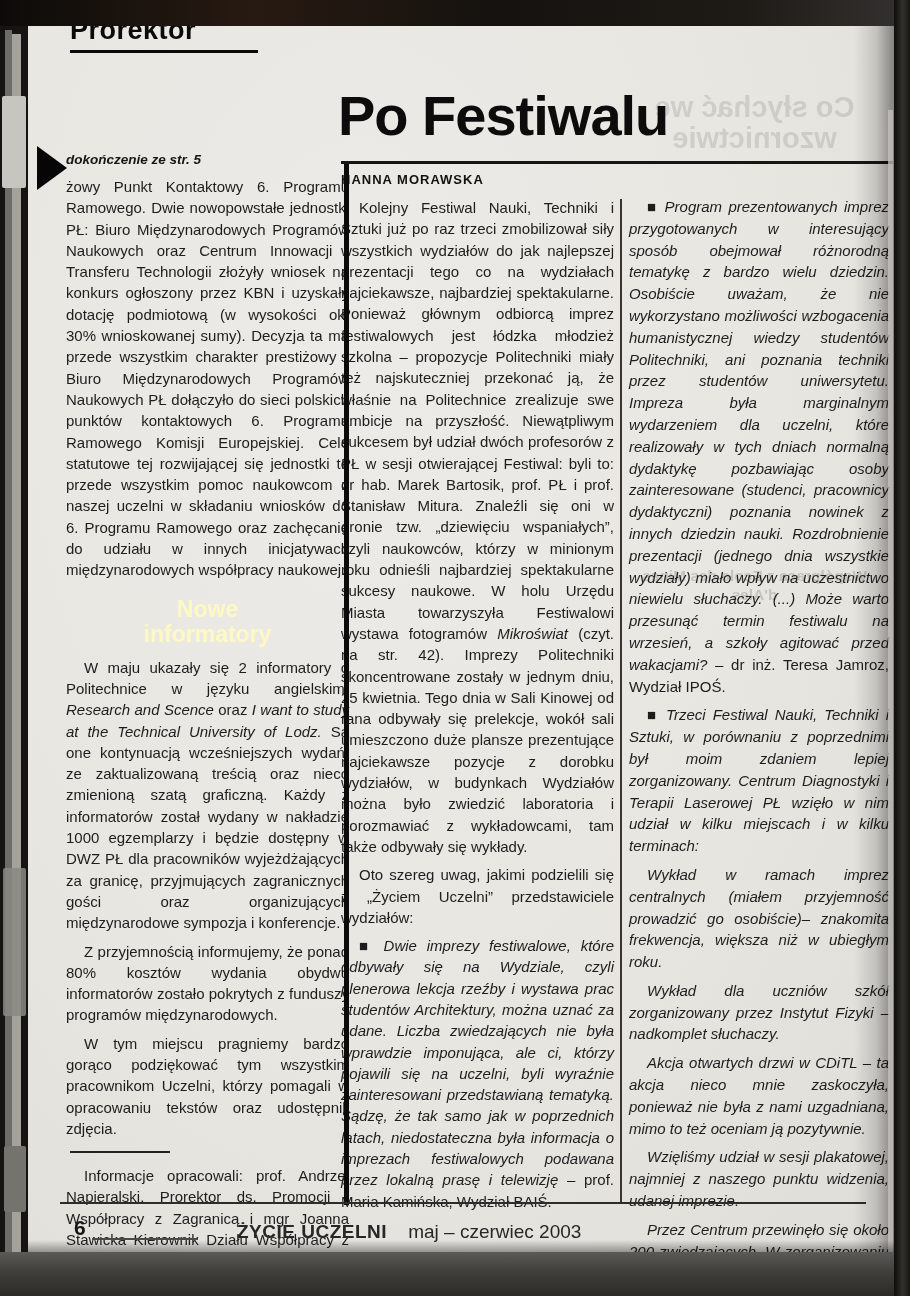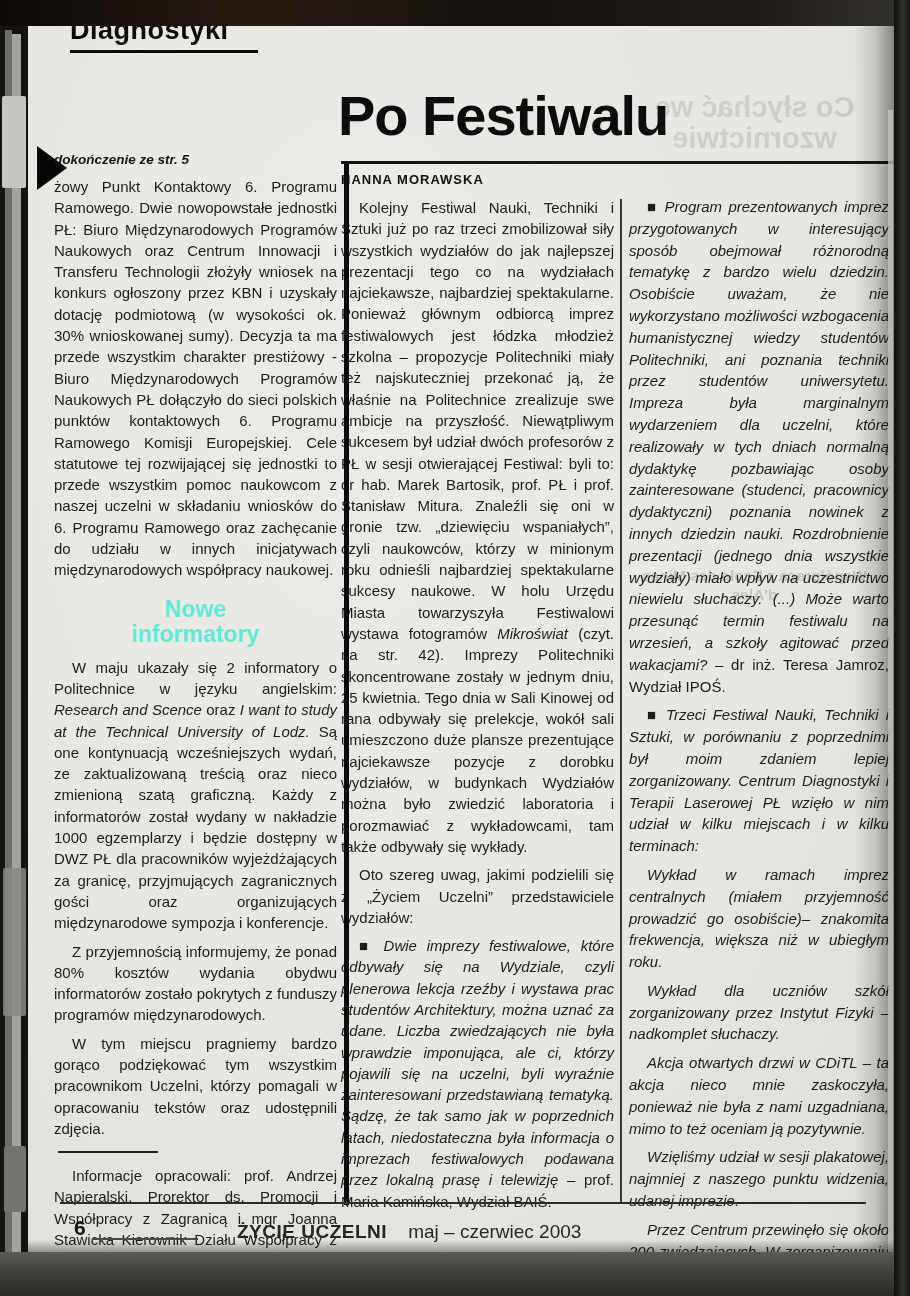--- a/index.html
+++ b/index.html
@@ -34,29 +34,29 @@
   .cont-triangle{position:absolute;left:37px;top:146px;width:0;height:0;
     border-top:22px solid transparent;border-bottom:22px solid transparent;border-left:30px solid #060606;}
   
   .kicker{position:absolute;left:341px;top:68px;width:470px;font-size:15px;color:#101010;}
   .headline{position:absolute;left:338px;top:86px;margin:0;font-size:56px;line-height:60px;
     font-weight:bold;letter-spacing:-1px;color:#0c0c0c;}
   .title-rule{position:absolute;left:341px;top:161px;width:552px;height:3px;background:#151515;}
   .byline{position:absolute;left:341px;top:172px;font-size:13px;font-weight:bold;letter-spacing:1px;color:#111;}
   
   .col{position:absolute;color:#1d1d1d;}
-  #col-left{left:54px;top:152px;width:283px;}
+  #col-left{left:66px;top:152px;width:283px;}
   #col-mid{left:341px;top:197px;width:273px;}
   #col-right{left:629px;top:196px;width:260px;}
   .body-para{margin:0 0 7px 0;font-size:15px;line-height:21.3px;text-align:justify;text-indent:18px;}
   #col-right .body-para{line-height:21.8px;}
   .no-indent{text-indent:0;}
   .cont-note{font-size:13.5px;font-style:italic;font-weight:bold;margin:0 0 9px 0;color:#161616;}
   .subhead{width:170px;margin:16px auto 10px auto;text-align:center;font-size:23px;line-height:25px;
-    font-weight:bold;color:#5eead4;}
+    font-weight:bold;color:#fef9c3;}
   .short-rule{width:100px;height:0;border-top:2px solid #222;margin:12px 0 12px 4px;}
   .s-n{font-style:normal;}
   .s-i{font-style:italic;}
   
   .vrule1{position:absolute;left:344px;top:164px;width:5px;height:1041px;background:#0b0b0b;}
   .vrule2{position:absolute;left:620px;top:199px;width:2px;height:1004px;background:#3a3530;}
   .bottom-rule{position:absolute;left:60px;top:1202px;width:806px;height:2px;background:#2c2c2a;}
   
   .pageno{position:absolute;left:74px;top:1216px;font-size:21px;font-weight:bold;color:#161616;}
   .pageno-line{position:absolute;left:92px;top:1238px;width:106px;height:2px;background:#4a4a48;}
@@ -71,21 +71,21 @@
 <body>
 
 <div id="screen">
 
   <div class="paper"></div>
 
   <div class="ghost ghost1">Co słychać we wzornictwie</div>
   <div class="ghost ghost2">Współpraca z Ecole des Mines d'Ales</div>
 
   <div class="section-header">
-    <span>Diagnostyki</span>
+    <span>Prorektor</span>
   </div>
   <div class="header-underline"></div>
 
   <div class="cont-triangle"></div>
 
   <h1 class="headline">Po Festiwalu</h1>
   <div class="title-rule"></div>
   <div class="byline">HANNA MORAWSKA</div>
 
   <div class="col" id="col-left">

